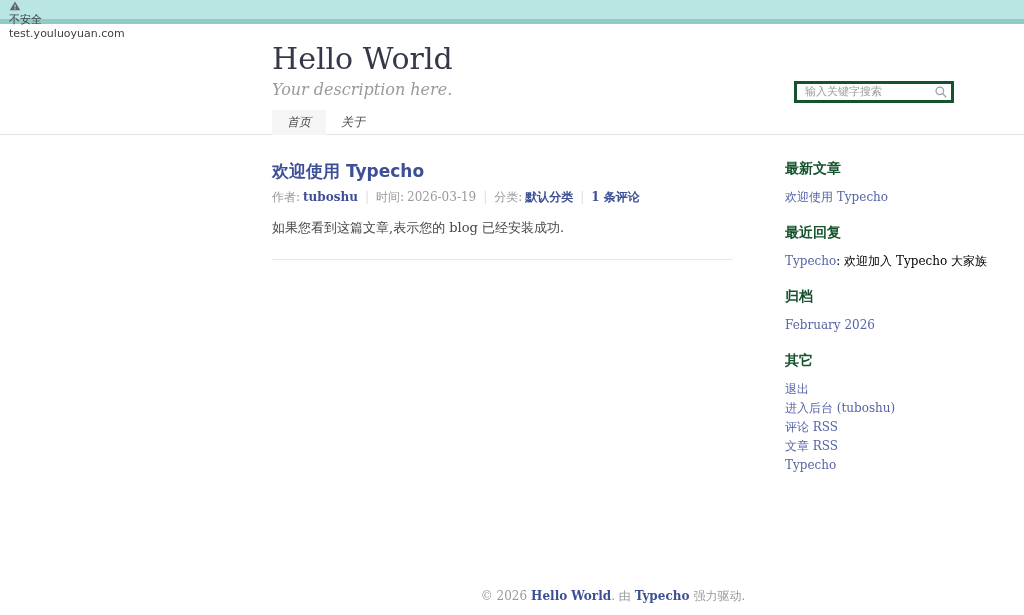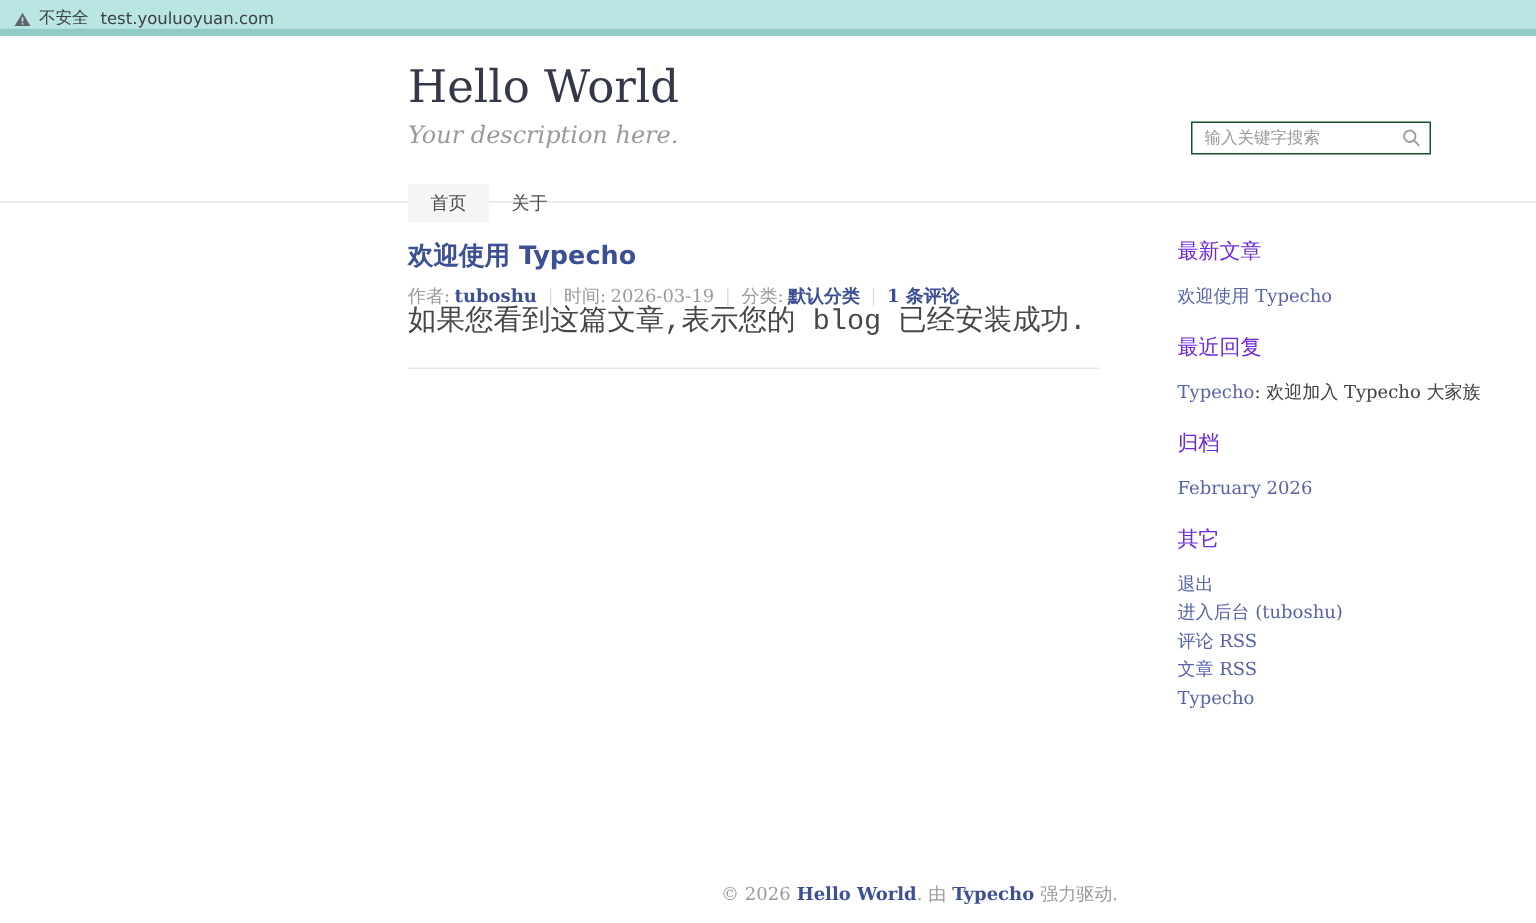--- a/index.html
+++ b/index.html
@@ -5,67 +5,67 @@
   :root{
     --topbar-bg:#b9e5e2; --topbar-strip:#8fcbc7; --accent:#3d4f95; --link:#5663a7;
     --heading:#343848; --text:#474747; --muted:#9a9a9a; --border:#e4e4e4; --tab-bg:#f5f5f5;
   }
   *{box-sizing:border-box;}
   html,body{margin:0;padding:0;}
   body{width:1024px;height:615px;overflow:hidden;background:#fff;
        font-family:"DejaVu Serif","Liberation Serif",serif;}
 
   
-  .browser-bar{height:19px;background:var(--topbar-bg);display:flex;align-items:flex-end;
+  .browser-bar{height:19px;background:var(--topbar-bg);display:flex;align-items:flex-start;
                padding-left:9px;font-family:"DejaVu Sans","Liberation Sans",sans-serif;
-               font-size:11px;color:#3c4043;}
+               font-size:11px;color:#3c4043;flex-direction:column;}
   .browser-bar .warn{display:inline-flex;margin-right:5px;}
   .browser-bar .sec{margin-right:8px;}
   .browser-strip{height:5px;background:var(--topbar-strip);}
 
   
   .container{width:682px;margin-left:272px;position:relative;}
 
   
   .header-wrap{border-bottom:1px solid var(--border);padding-top:18px;}
   .site-title{margin:0;font-size:30px;line-height:34px;font-weight:normal;color:var(--heading);}
   .site-title a{color:inherit;text-decoration:none;}
   .description{margin:6px 0 0;font-size:16px;line-height:15px;font-style:italic;color:var(--muted);}
   .search{position:absolute;top:38px;right:0;width:160px;height:22px;}
-  .search input{width:100%;height:22px;border:1px solid #14532d;background:#fff;
+  .search input{width:100%;height:22px;border:3px solid #14532d;background:#fff;
                 padding:0 26px 0 8px;font-size:11px;color:#555;
                 font-family:"DejaVu Sans","Liberation Sans",sans-serif;outline:none;}
   .search input::placeholder{color:#9b9b9b;}
   .search .mag{position:absolute;right:6px;top:4px;}
-  .nav{display:flex;margin-top:12px;position:relative;top:14px;}
+  .nav{display:flex;margin-top:12px;position:relative;top:1px;font-style:italic;}
   .nav-item{font-size:12px;line-height:15px;padding:5px 15px;color:#4a4a4a;text-decoration:none;
             font-family:"DejaVu Sans","Liberation Sans",sans-serif;}
   .nav-item.current{background:var(--tab-bg);}
 
   
   .content{display:flex;min-height:414px;}
   .main{width:461px;padding-top:26px;}
   .post-title{margin:0;font-size:17px;line-height:20px;font-weight:bold;
               font-family:"DejaVu Sans","Liberation Sans",sans-serif;}
   .post-title a{color:var(--accent);text-decoration:none;}
   .post-meta{margin-top:9px;font-size:12px;line-height:15px;color:var(--muted);}
   .post-meta .lbl{margin-right:3px;}
   .post-meta .val{color:var(--accent);font-weight:bold;text-decoration:none;}
   .post-meta .sep{color:#dcdcdc;margin:0 7px;}
-  .post-body{font-size:19px;line-height:18px;color:var(--text);font-family:Liberation Mono, monospace;}
+  .post-body{margin-top:14px;font-size:13px;line-height:18px;color:var(--text);}
   .post-divider{border:0;border-top:1px solid #e9e9e9;margin:22px 0 0;}
 
   
   .sidebar{width:165px;margin-left:52px;padding-top:26px;}
   .widget{margin-bottom:18px;}
-  .widget h3{margin:0 0 12px;font-size:14px;line-height:15px;font-weight:normal;color:#6d28d9;}
+  .widget h3{margin:0 0 12px;font-size:14px;line-height:15px;font-weight:bold;color:#14532d;}
   .widget ul{margin:0;padding:0;list-style:none;}
   .widget li{font-size:12px;line-height:19px;white-space:nowrap;}
   .widget a{color:var(--link);text-decoration:none;}
-  .widget .cmt-text{color:#404040;}
+  .widget .cmt-text{color:#000000;}
 
   
   .footer{text-align:center;padding:40px 0 12px;font-size:12px;line-height:15px;color:var(--muted);}
   .footer a{color:var(--accent);font-weight:bold;text-decoration:none;}
   .footer .gap{margin-right:4px;}
 </style>
 </head>
 <body>
 
 <div class="browser-bar">

